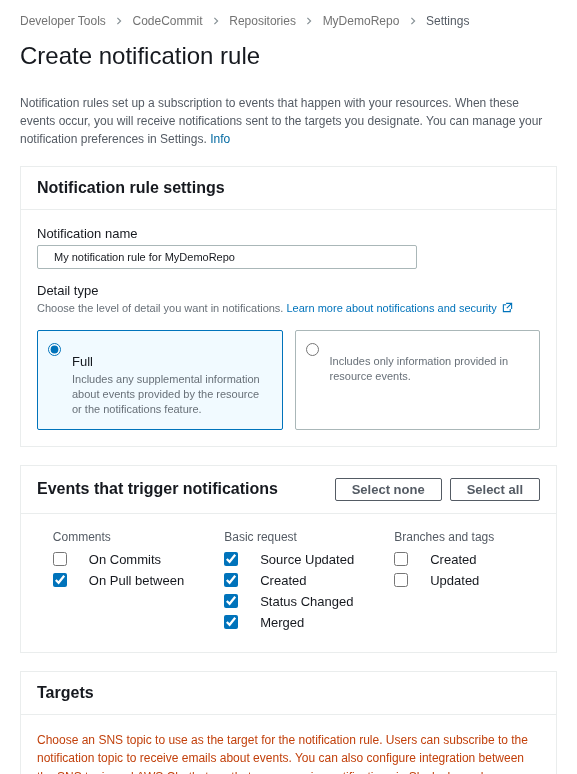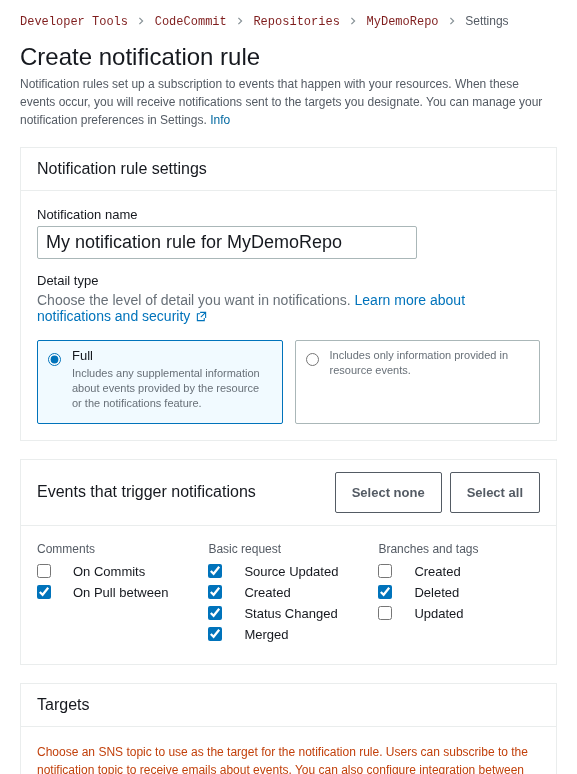--- a/index.html
+++ b/index.html
@@ -6,52 +6,52 @@
   body {
     font-family: "Amazon Ember", "Helvetica Neue", Arial, sans-serif;
     font-size: 13px;
     color: #16191f;
     background: #fff;
     width: 577px;
     padding: 14px 20px 20px 20px;
   }
   a { color: #0073bb; text-decoration: none; }
   .breadcrumb { font-size: 12px; color: #545b64; margin-bottom: 14px; }
-  .breadcrumb .crumb { color: #7f1d1d; cursor: pointer; font-family: Liberation Mono, monospace; }
+  .breadcrumb .crumb { color: #737373; cursor: pointer; }
   .breadcrumb .sep { margin: 0 6px; color: #879196; }
   .breadcrumb .current { color: #545b64; }
-  h1.page-title { font-size: 24px; font-weight: 400; margin-bottom: 4px; }
+  h1.page-title { font-size: 24px; font-weight: 400; margin-bottom: 24px; }
   .page-desc { font-size: 12px; color: #545b64; line-height: 1.5; margin-bottom: 18px; }
   .page-desc .info-link { color:#0369a1; cursor:pointer; }
   .panel { border:1px solid #eaeded; margin-bottom:18px; }
   .panel-header { padding:12px 16px; border-bottom:1px solid #eaeded; display:flex; align-items:center; justify-content:space-between; }
-  .panel-header h2 { font-size:16px; font-weight:400; }
+  .panel-header h2 { font-size:16px; font-weight:700; }
   .panel-body { padding:16px; }
   .field-label { font-size:13px; color:#16191f; margin-bottom:4px; display:block; }
-  .field-hint { font-size:14px; color:#687078; margin-bottom:16px; }
+  .field-hint { font-size:11px; color:#687078; margin-bottom:16px; }
   .field-hint .link { color:#0073bb; cursor:pointer; }
   .ext-icon { width:11px; height:11px; stroke:#0073bb; fill:none; stroke-width:1.6; display:inline-block; vertical-align:-1px; margin-left:2px;}
   input[type=text].text-input {
     width: 100%;
     max-width: 380px;
     border:1px solid #aab7b8;
-    padding:5px 8px;
-    font-size:18px;
+    padding:5px 16px;
+    font-size:11px;
     color:#16191f;
     border-radius:2px;
   }
   .detail-row { display:flex; gap:12px; margin-top:8px; }
-  .tile { flex:1; border:1px solid #aab7b8; border-radius:2px; padding:7px 12px 12px 34px; position:relative; cursor:pointer; }
+  .tile { flex:1; border:1px solid #aab7b8; border-radius:2px; padding:23px 12px 12px 34px; position:relative; cursor:pointer; }
   .tile input[type=radio] { position:absolute; left:10px; top:12px; accent-color:#0073bb; }
   .tile-title { font-size:13px; font-weight:400; color:#16191f; margin-bottom:3px; }
   .tile-desc { font-size:11px; color:#687078; line-height:1.35; }
   .tile.selected { border:1px solid #0073bb; background:#f1faff; }
-  .btn { border:1px solid #545b64; background:#fff; color:#545b64; font-weight:700; font-size:13px; padding:12px 16px; border-radius:2px; cursor:pointer; }
+  .btn { border:1px solid #545b64; background:#fff; color:#545b64; font-weight:700; font-size:13px; padding:3px 16px; border-radius:2px; cursor:pointer; }
   .btn-row { display:flex; gap:8px; }
-  .checks { display:flex; gap:40px; }
+  .checks { display:flex; gap:40px;justify-content:center; }
   .check-col { min-width:130px; }
   .check-col h4 { font-size:12px; font-weight:400; color:#545b64; margin-bottom:8px; }
   .check-item { display:flex; align-items:center; font-size:13px; color:#16191f; margin-bottom:6px; gap:22px; }
   .check-item input[type=checkbox] { width:14px; height:14px; accent-color:#0073bb; cursor:pointer;}
   .targets-text { font-size:12px; color:#c2410c; line-height:1.55; margin-bottom:10px; }
   .chev { width:8px; height:8px; stroke:#879196; fill:none; stroke-width:1.5; }
 </style>
 </head>
 <body>
 
@@ -155,24 +155,20 @@
             <span>Merged</span>
           </label>
         </div>
         <div class="check-col">
           <h4>Branches and tags</h4>
           <label class="check-item">
             <input type="checkbox" style="">
             <span>Created</span>
           </label>
           <label class="check-item">
-            <input type="checkbox" checked="" style="">
-            <span>Deleted</span>
-          </label>
-          <label class="check-item">
             <input type="checkbox" style="">
             <span>Updated</span>
           </label>
         </div>
       </div>
   </div>
 </div>
 
 <div class="panel">
   <div class="panel-header">

